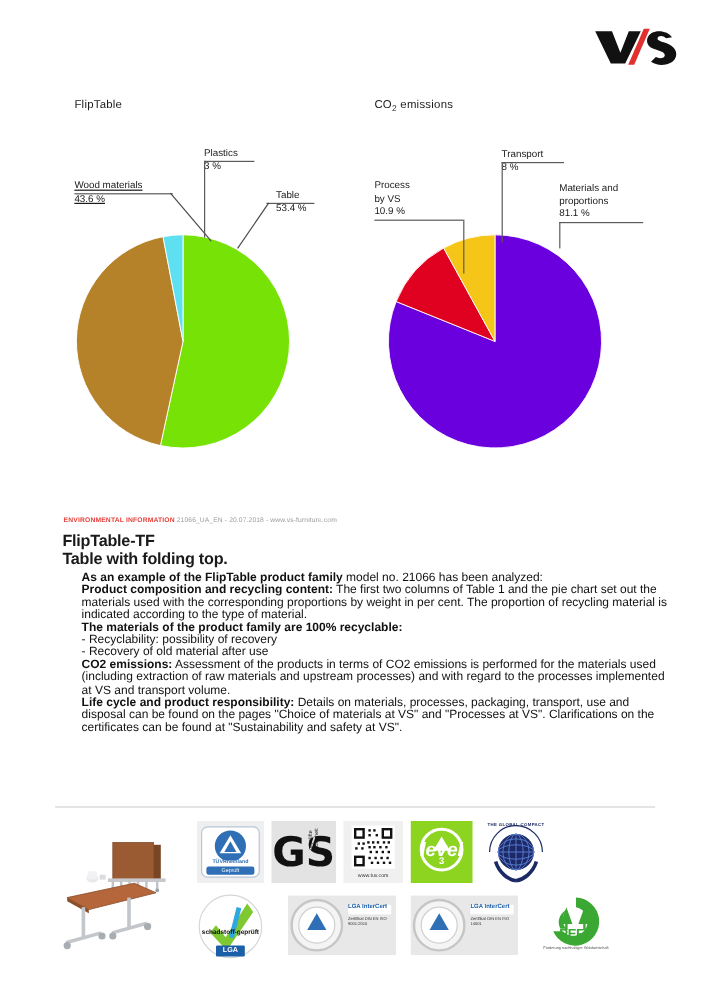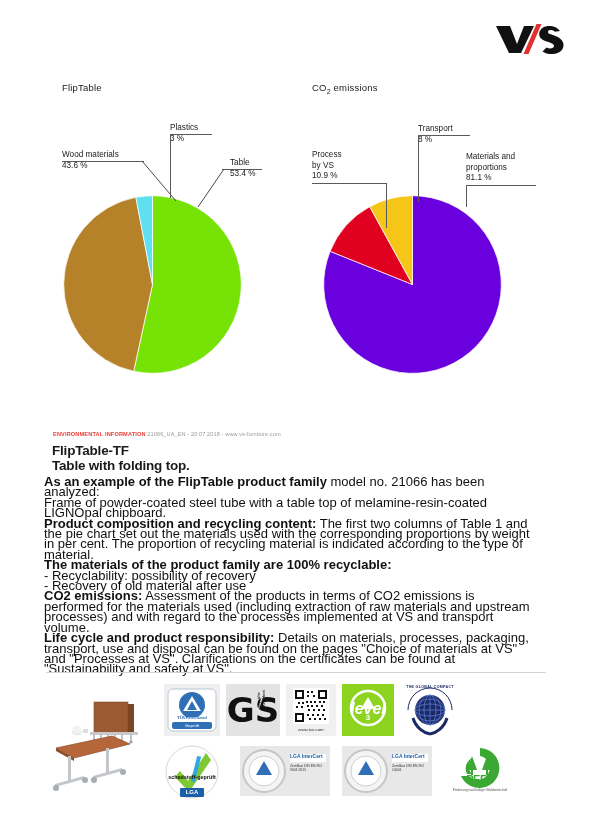--- a/index.html
+++ b/index.html
@@ -29,21 +29,21 @@
   .rule{position:absolute;background:#5a5a5a;}
   .rule.h{height:1px;}
   .rule.v{width:1px;}
   .leader{position:absolute;}
 
   
   .meta{position:absolute;left:53px;top:431px;font-size:5.6px;letter-spacing:.1px;}
   .meta .tag{color:#e8403a;font-weight:bold;letter-spacing:.15px;}
   .meta .sub{color:#9a9a9a;}
   .headline{position:absolute;left:52px;top:444px;font-size:13.5px;font-weight:bold;line-height:14.5px;letter-spacing:-.2px;}
-  .body{position:absolute;left:44px;top:477px;width:492px;font-size:13px;line-height:10.4px;color:#111;}
+  .body{position:absolute;left:68px;top:477px;width:492px;font-size:10px;line-height:10.4px;color:#111;}
   .body p{margin:0 0 0 0;}
   .body b{font-weight:bold;}
 
   
   .divider{position:absolute;left:46px;top:672px;width:500px;height:1px;background:#d2d2d2;}
   .footer{position:absolute;left:46px;top:680px;width:500px;height:125px;}
   .photo{position:absolute;left:0;top:8px;width:108px;height:110px;background:#fdfdfd;}
   .badges{position:absolute;left:116px;top:2px;width:384px;height:122px;}
   .badge{position:absolute;box-sizing:border-box;overflow:hidden;}
   .badge-txt{font-size:4.4px;text-align:center;line-height:5px;}
@@ -68,21 +68,21 @@
   <div class="pie-wrap" style="left:60px;top:192px;width:185px;height:185px;">
     <svg class="pie" viewBox="0 0 200 200" aria-hidden="true">
       <g id="pie-material">
           <path d="M100 100 L100 4 A96 96 0 1 1 79.64731744748273 193.81773986254655 Z" fill="#77e206" stroke="#ffffff" stroke-width="0.8"></path>
           <path d="M100 100 L79.64731744748273 193.81773986254655 A96 96 0 0 1 82.01139379977052 5.700423930045872 Z" fill="#b5822a" stroke="#ffffff" stroke-width="0.8"></path>
           <path d="M100 100 L82.01139379977052 5.700423930045872 A96 96 0 0 1 100.00000000000007 4 Z" fill="#5fe0f0" stroke="#ffffff" stroke-width="0.8"></path>
         </g>
     </svg>
   </div>
 
-  <div class="callout" style="left:62px;top:150px;">
+  <div class="callout" style="left:62px;top:150px;text-decoration:underline;">
     <span class="lbl">Wood materials</span>
     <span class="val">43.6 %</span>
   </div>
   <div class="rule h" style="left:62px;top:161px;width:82px;"></div>
   <svg class="leader" style="left:140px;top:160px;width:40px;height:42px;" viewBox="0 0 40 42" aria-hidden="true">
     <line x1="2" y1="1" x2="36" y2="41" stroke="#4a4a4a" stroke-width="1"></line>
   </svg>
 
   <div class="callout" style="left:170px;top:123px;">
     <span class="lbl">Plastics</span>
@@ -144,21 +144,20 @@
 
   <div class="headline">
     <div>FlipTable-TF</div>
     <div>Table with folding top.</div>
   </div>
 
   <div class="body">
     <p>
       <b>As an example of the FlipTable product family</b><span> model no. 21066 has been analyzed:</span>
     </p>
-    <p>Frame of powder-coated steel tube with a table top of melamine-resin-coated LIGNOpal chipboard.</p>
     <p>
       <b>Product composition and recycling content:</b><span> The first two columns of Table 1 and the pie chart set out the materials used with the corresponding proportions by weight in per cent. The proportion of recycling material is indicated according to the type of material.</span>
     </p>
     <p>
       <b>The materials of the product family are 100% recyclable:</b>
     </p>
     <p>- Recyclability: possibility of recovery</p>
     <p>- Recovery of old material after use</p>
     <p>
       <b>CO2 emissions:</b><span> Assessment of the products in terms of CO2 emissions is performed for the materials used (including extraction of raw materials and upstream processes) and with regard to the processes implemented at VS and transport volume.</span>

